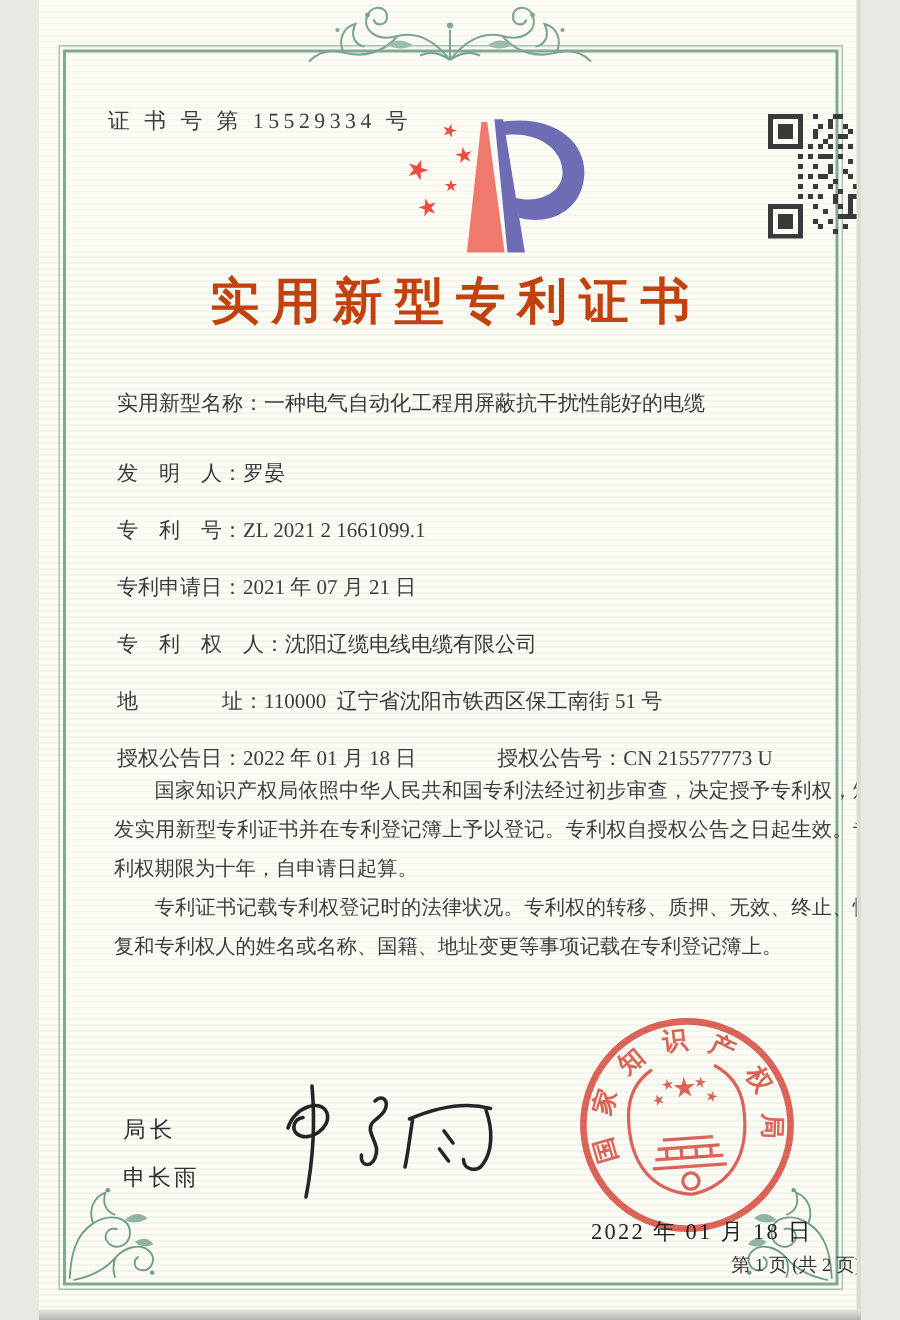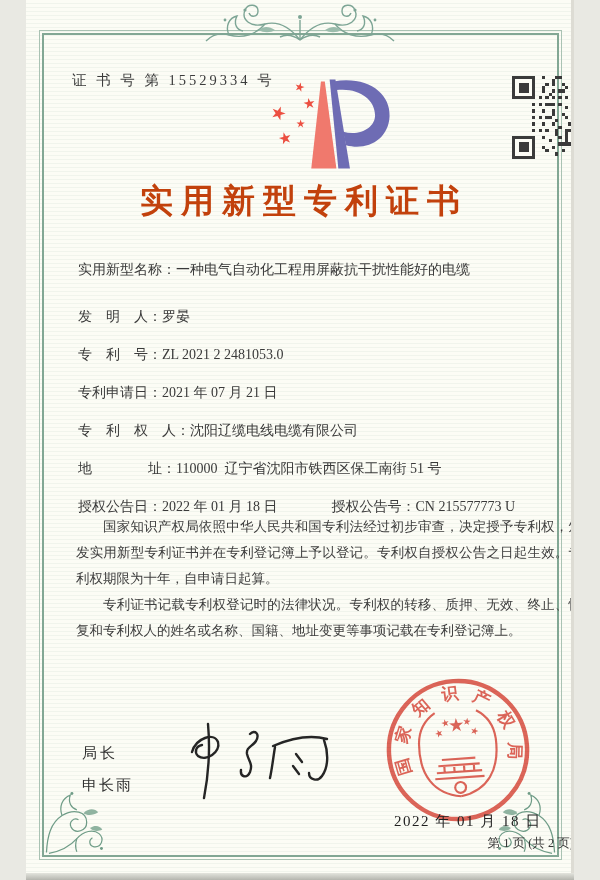--- a/index.html
+++ b/index.html
@@ -189,21 +189,21 @@
     <div class="row first">
       <span class="lbl">实用新型名称：</span>
       <span class="val">一种电气自动化工程用屏蔽抗干扰性能好的电缆</span>
     </div>
     <div class="row">
       <span class="lbl">发　明　人：</span>
       <span class="val">罗晏</span>
     </div>
     <div class="row">
       <span class="lbl">专　利　号：</span>
-      <span class="val">ZL 2021 2 2481053.0</span>
+      <span class="val">ZL 2021 2 1661099.1</span>
     </div>
     <div class="row">
       <span class="lbl">专利申请日：</span>
       <span class="val">2021 年 07 月 21 日</span>
     </div>
     <div class="row">
       <span class="lbl">专　利　权　人：</span>
       <span class="val">沈阳辽缆电线电缆有限公司</span>
     </div>
     <div class="row">

